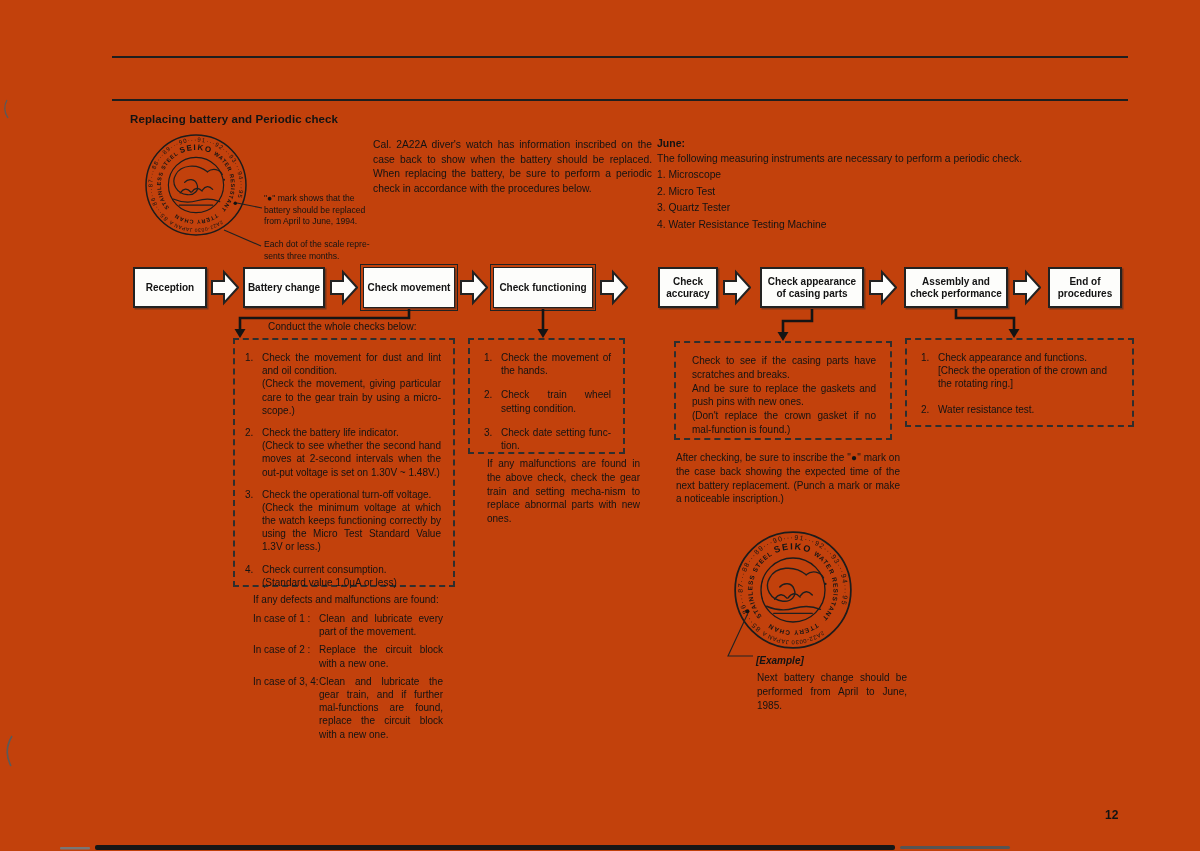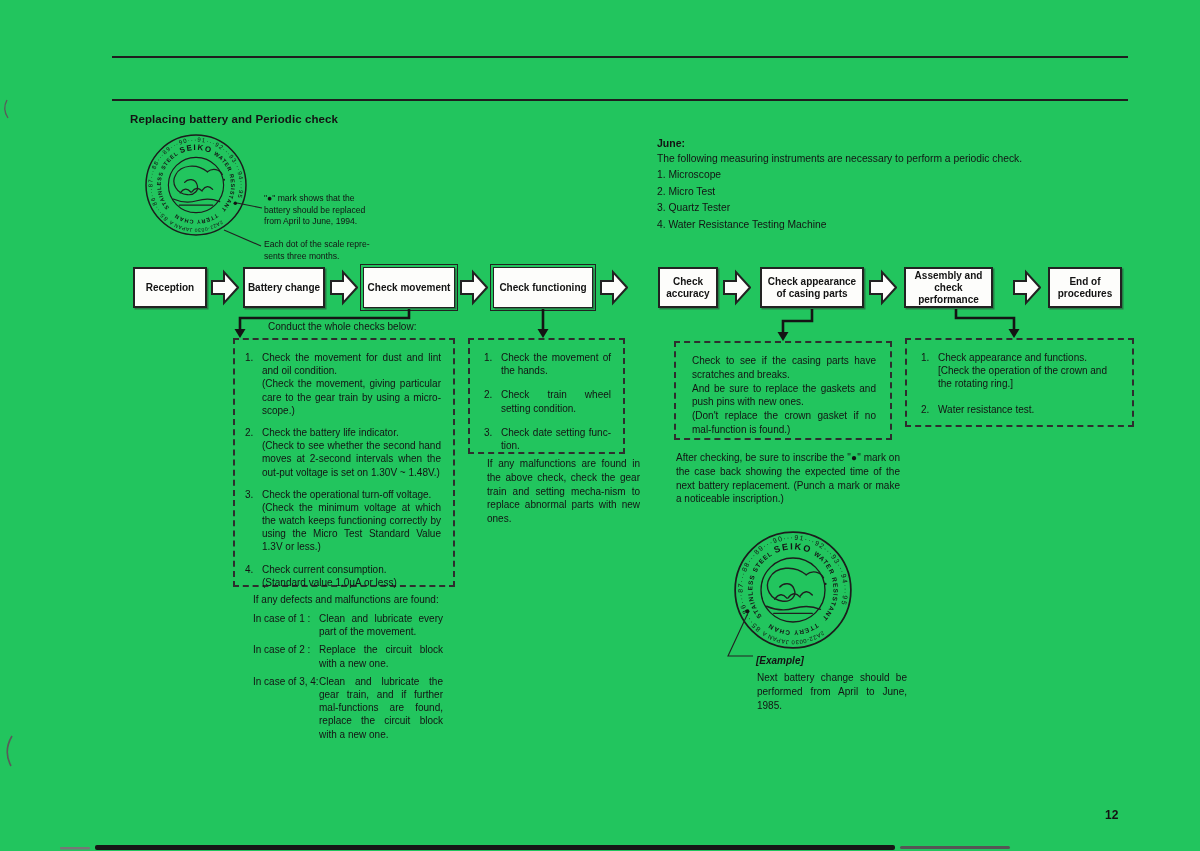--- a/index.html
+++ b/index.html
@@ -1,18 +1,18 @@
 <!DOCTYPE html>
 <html><head>
 <meta charset="utf-8">
 <style>
   html,body { margin:0; padding:0; background:#eaeaea; }
   #page {
     position:relative; width:1200px; height:851px; margin:0 auto;
-    background:#22c55e; color:#131313; overflow:hidden;
+    background:#c2410c; color:#131313; overflow:hidden;
     font-family:"Liberation Sans", sans-serif;
   }
   .abs { position:absolute; }
   .pre { white-space:pre-line; }
   .rule { position:absolute; left:112px; width:1016px; height:2px; background:#1e1e1e; }
   .doc-title { font-weight:bold; font-size:11.5px; letter-spacing:.1px; }
   .para { font-size:10.3px; line-height:1.42; text-align:justify; }
   .note-head { font-weight:bold; font-size:10.5px; margin-bottom:2px; }
   .note-line { font-size:10.3px; line-height:1.55; }
   .note-item { font-size:10.3px; line-height:1.62; }
@@ -93,39 +93,40 @@
       <path d="M39 81 q14 6 27 2 q14 -4 26 1"></path>
       <path d="M46 88 h38"></path>
     </g>
     <circle cx="97" cy="59" r="1.1" fill="#1c1c1c"></circle>
     <circle cx="109.8" cy="85.9" r="2" fill="#111"></circle>
   </svg>
 
   <div class="abs callout" style="left:264px; top:193px; width:112px;">"●" mark shows that the battery should be replaced from April to June, 1994.</div>
   <div class="abs callout" style="left:264px; top:239px; width:112px;">Each dot of the scale repre-sents three months.</div>
 
+  <div class="abs para" style="left:373px; top:138px; width:279px;">Cal. 2A22A diver's watch has information inscribed on the case back to show when the battery should be replaced. When replacing the battery, be sure to perform a periodic check in accordance with the procedures below.</div>
 
   <div class="abs" style="left:657px; top:137px; width:470px;">
     <div class="note-head">June:</div>
     <div class="note-line">The following measuring instruments are necessary to perform a periodic check.</div>
     <div class="note-item">1. Microscope</div>
     <div class="note-item">2. Micro Test</div>
     <div class="note-item">3. Quartz Tester</div>
     <div class="note-item">4. Water Resistance Testing Machine</div>
   </div>
 
   <div class="fbox pre" style="left:133px; width:74px;">Reception</div>
   <div class="fbox pre" style="left:243px; width:82px;">Battery change</div>
   <div class="fbox pre dbl" style="left:363px; width:92px;">Check movement</div>
   <div class="fbox pre dbl" style="left:493px; width:100px;">Check functioning</div>
   <div class="fbox pre" style="left:658px; width:60px;">Check
 accuracy</div>
   <div class="fbox pre" style="left:760px; width:104px;">Check appearance
 of casing parts</div>
-  <div class="fbox pre" style="left:904px; width:89px;">Assembly and
+  <div class="fbox pre" style="left:904px; width:104px;">Assembly and
 check performance</div>
   <div class="fbox pre" style="left:1048px; width:74px;">End of
 procedures</div>
 
   <svg class="harrow" style="left:211px;" viewBox="0 0 28 37">
       <path d="M1 12 H13 V3 L27 18.5 L13 34 V25 H1 Z" fill="#fdfdfb" stroke="#222" stroke-width="2"></path>
     </svg>
   <svg class="harrow" style="left:330px;" viewBox="0 0 28 37">
       <path d="M1 12 H13 V3 L27 18.5 L13 34 V25 H1 Z" fill="#fdfdfb" stroke="#222" stroke-width="2"></path>
     </svg>

